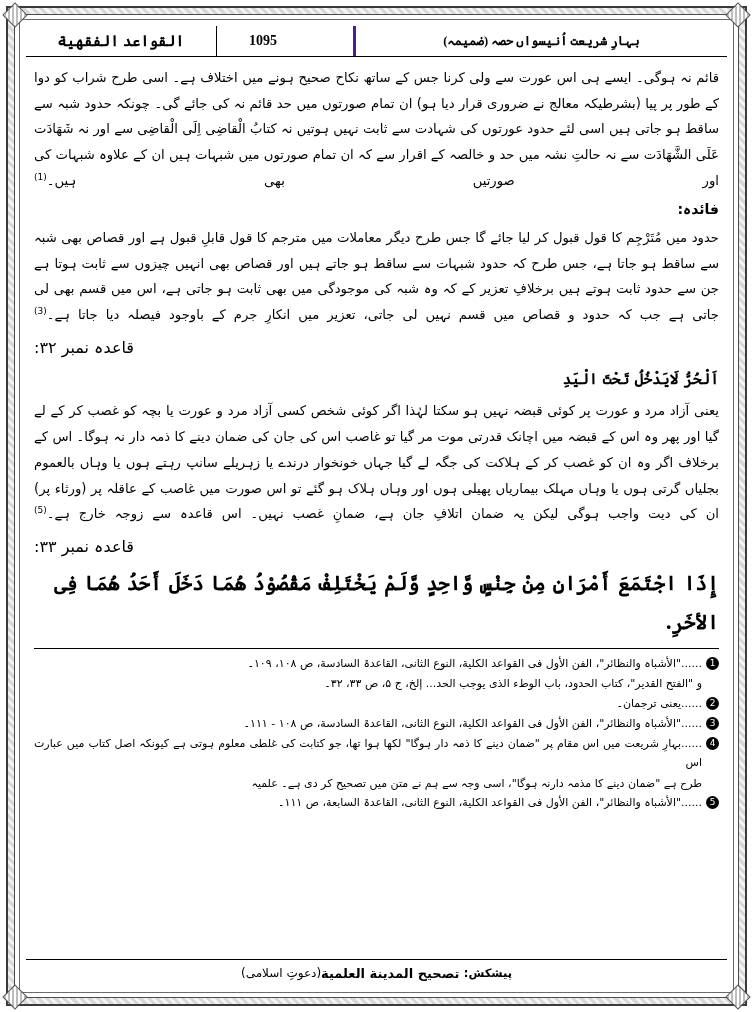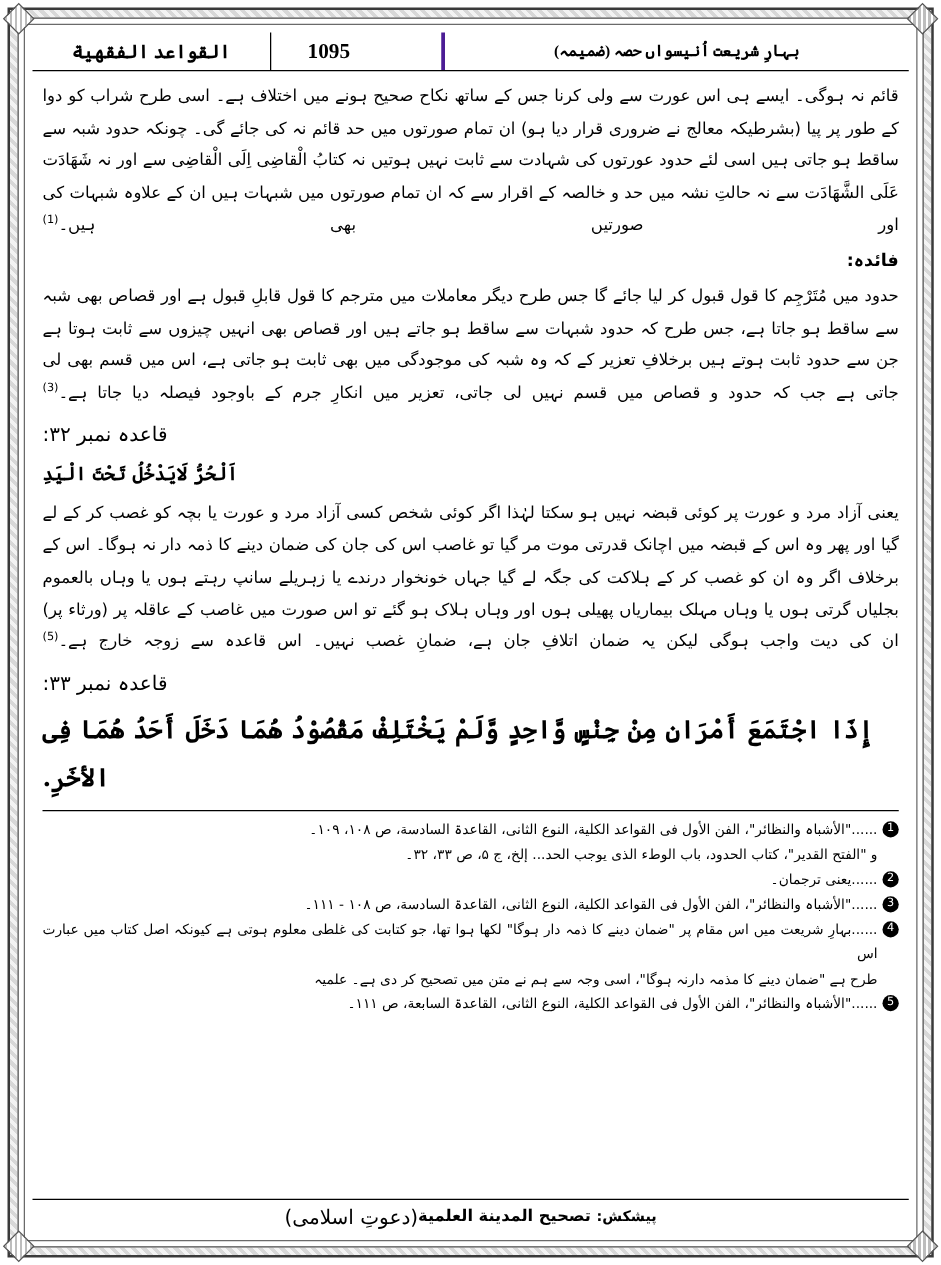--- a/index.html
+++ b/index.html
@@ -90,21 +90,21 @@
   .hdr-book {
     flex: 1 1 auto;
     border-left: 3px solid #4c1d95;
     padding: 0 6px;
     font-size: 12.5px;
     margin-left: 44px;
   }
   .hdr-page {
     flex: 0 0 92px;
     border-left: 1px solid #000;
-    font-size: 17px;
+    font-size: 14px;
     font-weight: bold;
   }
   .hdr-title {
     flex: 0 0 190px;
     font-size: 15px;
     font-weight: bold;
   }
 
   
   .body {
@@ -121,21 +121,21 @@
     text-align-last: right;
   }
   .para.j-last-justify { text-align-last: justify; }
   .rule-heading {
     text-align: left;
     font-weight: normal;
     font-size: 16px;
     margin: 4px 0 1px 0;
   }
   .arabic-line {
-    text-align: left;
+    text-align: right;
     font-family: "DejaVu Serif", serif;
     font-size: 15px;
     font-weight: bold;
     direction: rtl;
     margin: 2px 0 4px 0;
     letter-spacing: 0.2px;
   }
   .arabic-line.big {
     font-size: 20px;
   }
@@ -199,21 +199,21 @@
     display: flex;
     align-items: center;
     justify-content: center;
     direction: rtl;
     font-size: 12.5px;
     font-weight: bold;
     background: #fff;
   }
   .footer .lbl { font-weight: bold; font-size: 11.5px; }
   .footer .org { font-weight: bold; font-size: 13px; }
-  .footer .sub { font-size: 16px; font-weight: normal; }
+  .footer .sub { font-size: 12px; font-weight: normal; }
 </style>
 </head>
 <body>
 
 <div class="page">
 
   <div class="frame-outer"></div>
   <div class="frame-mid"></div>
   <div class="frame-inner"></div>
   <div class="corner tl"></div>

